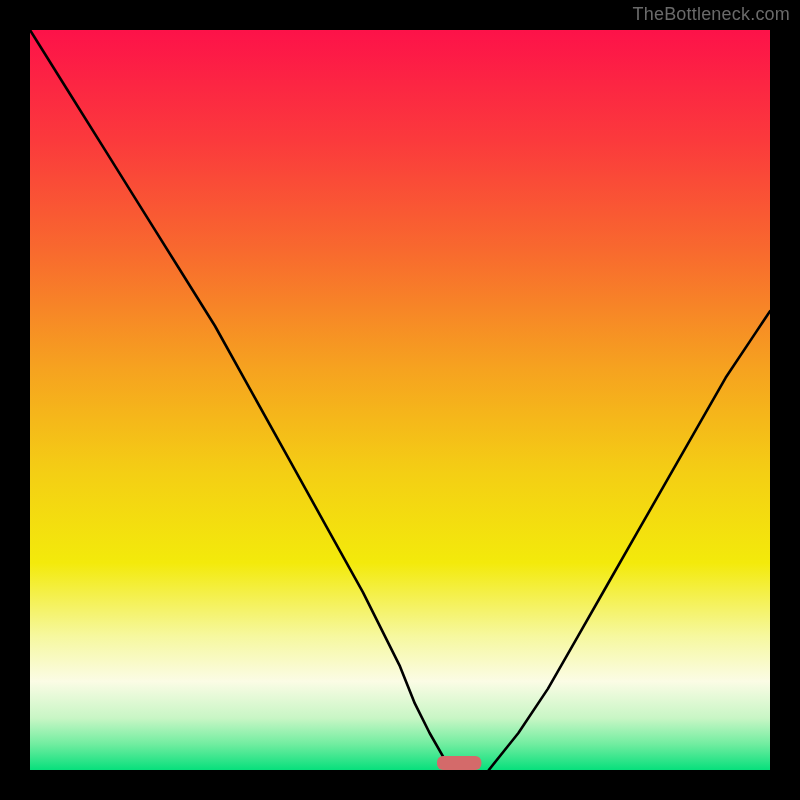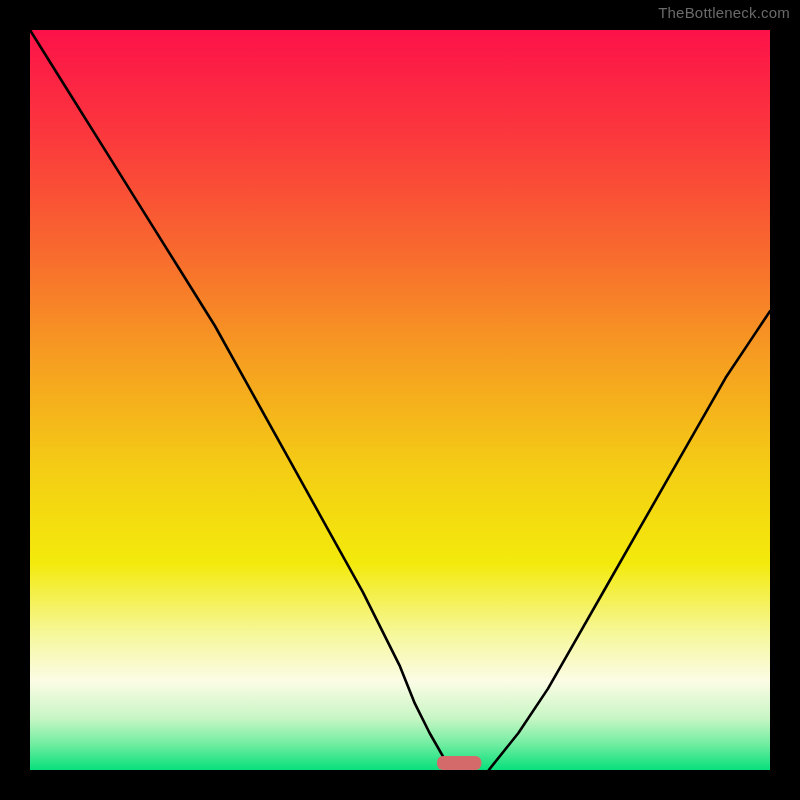--- a/index.html
+++ b/index.html
@@ -15,21 +15,21 @@
     position: relative;
     width: 800px;
     height: 800px;
     background: #000;
   }
   .watermark {
     position: absolute;
     top: 4px;
     right: 10px;
     color: #6a6a6a;
-    font-size: 15px;
+    font-size: 18px;
     font-weight: 500;
     letter-spacing: 0.2px;
     z-index: 5;
   }
   .plot-area {
     position: absolute;
     left: 30px;
     top: 30px;
     width: 740px;
     height: 740px;

